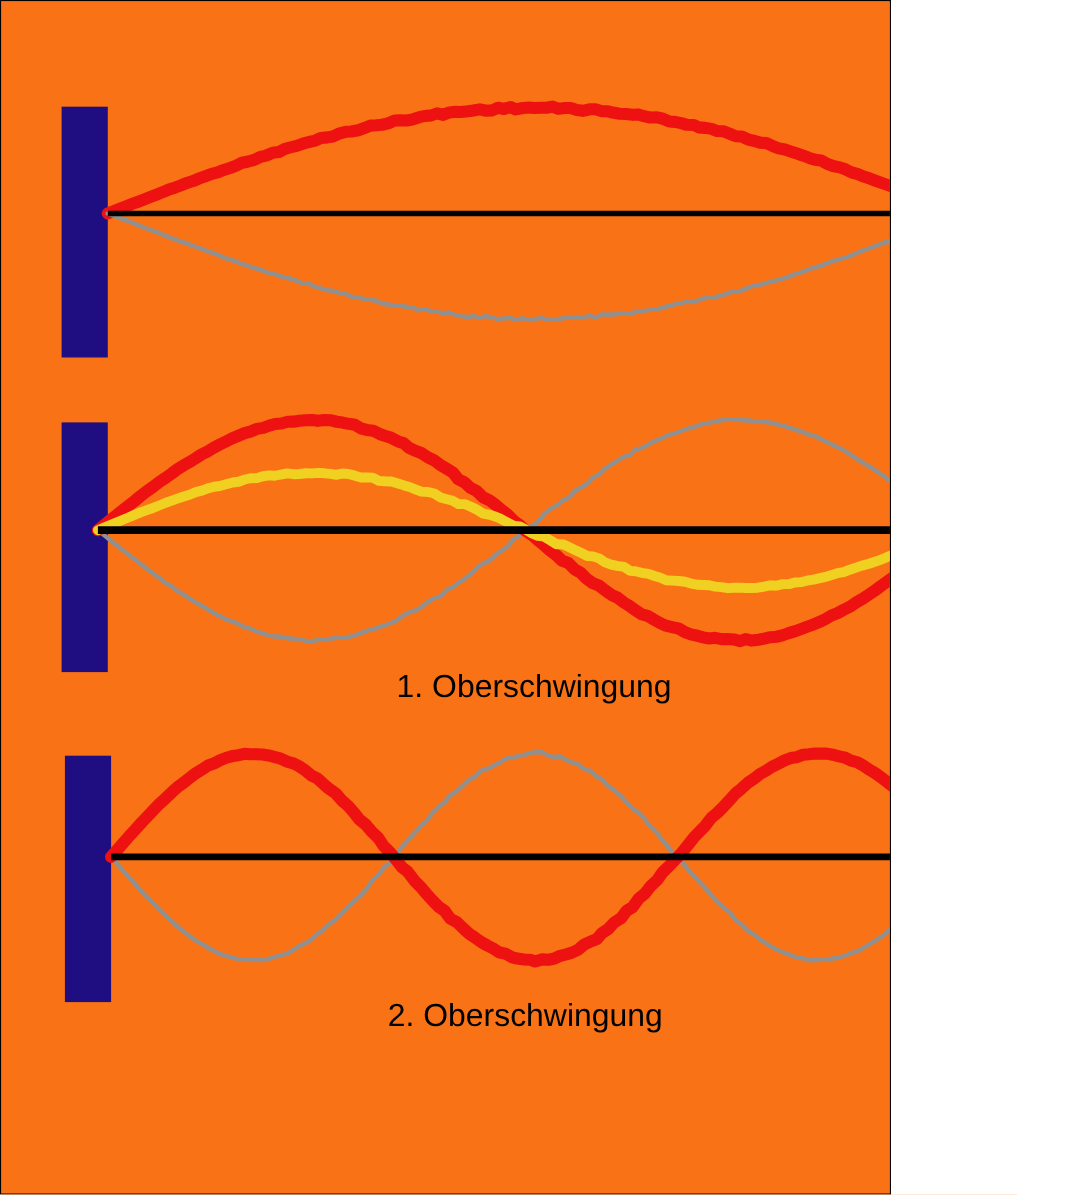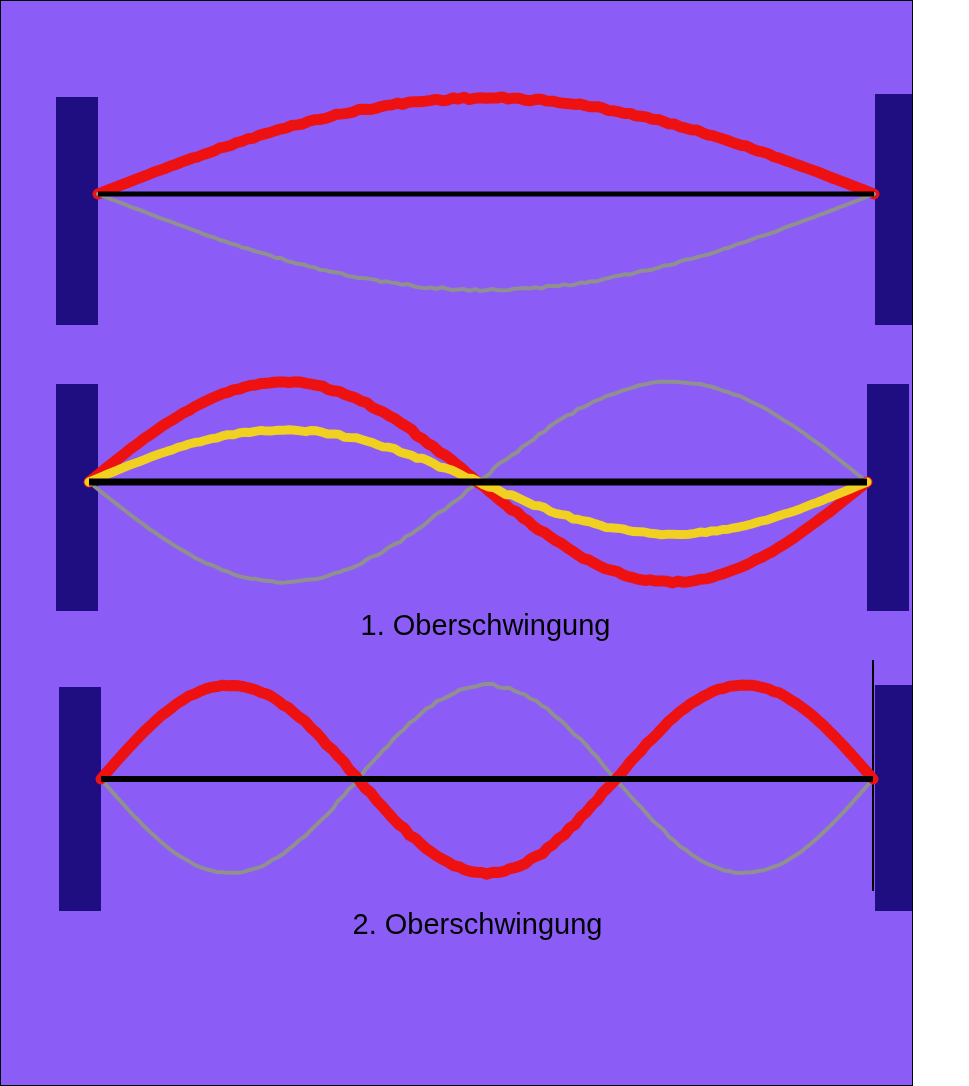--- a/index.html
+++ b/index.html
@@ -2,23 +2,23 @@
 <html><head>
 <meta charset="utf-8">
 <style>
   html, body {
     margin: 0;
     padding: 0;
     background: #ffffff;
   }
   #stage {
     position: relative;
-    width: 913px;
+    width: 810px;
     height: 1086px;
-    background: #8b5cf6;
+    background: #f97316;
     box-sizing: border-box;
     border: 1px solid #000000;
     overflow: hidden;
     font-family: "Liberation Sans", sans-serif;
   }
   .panel {
     position: absolute;
     left: 0;
     width: 969px;
   }

